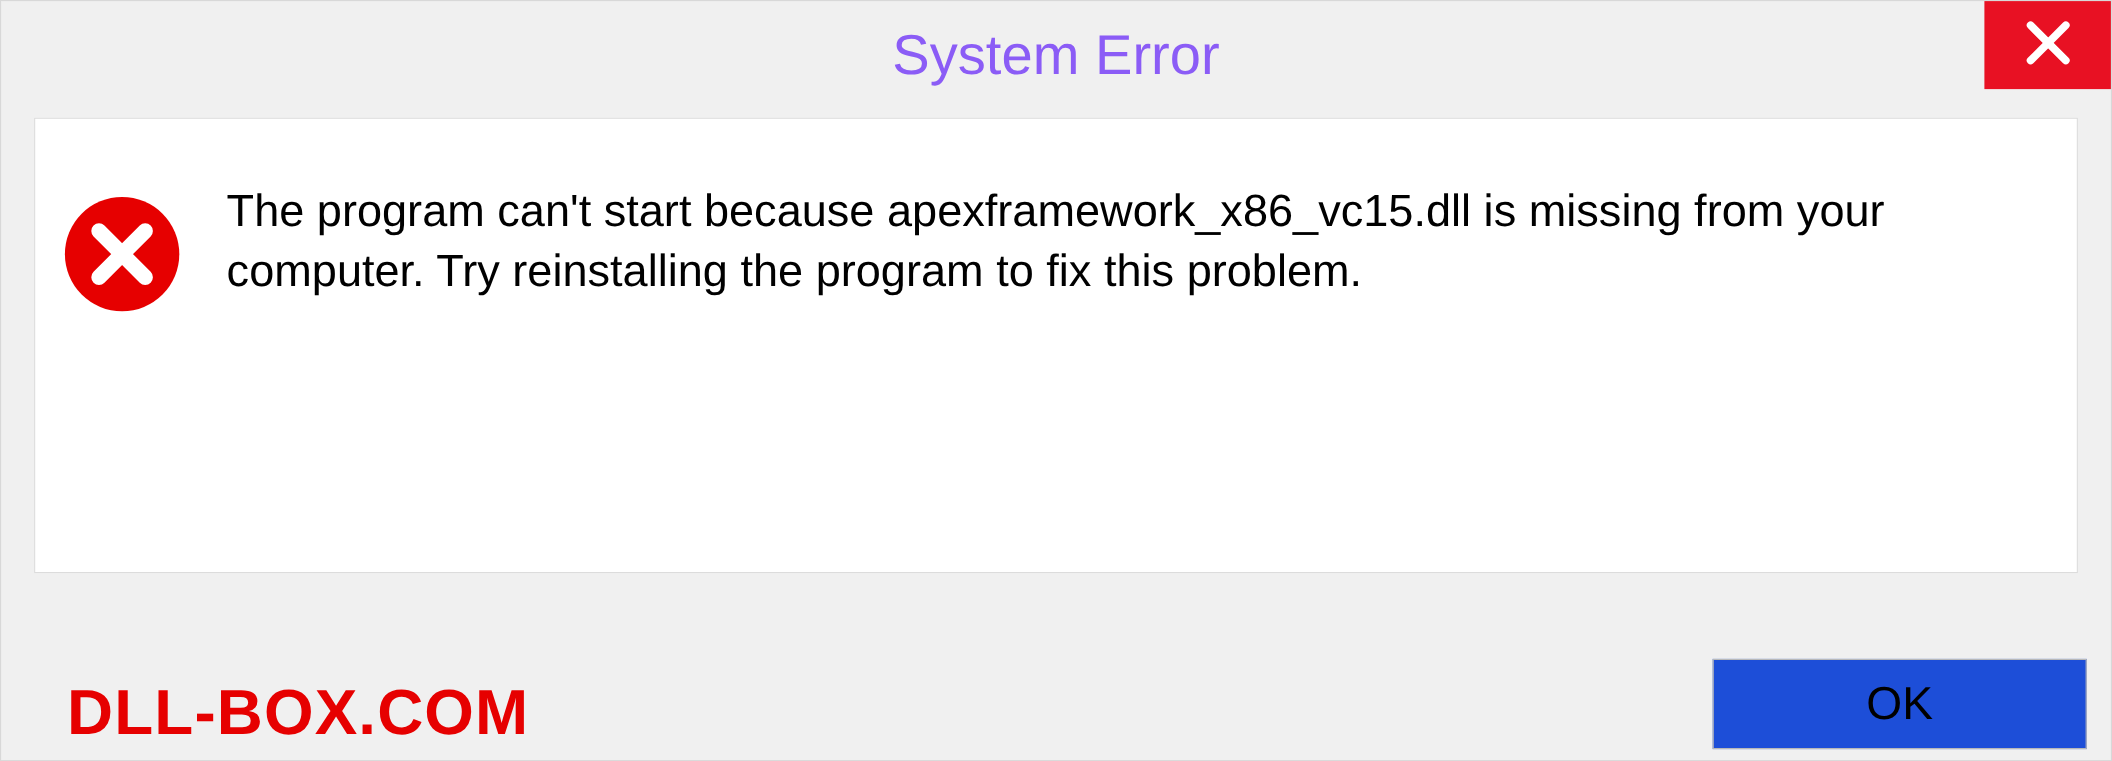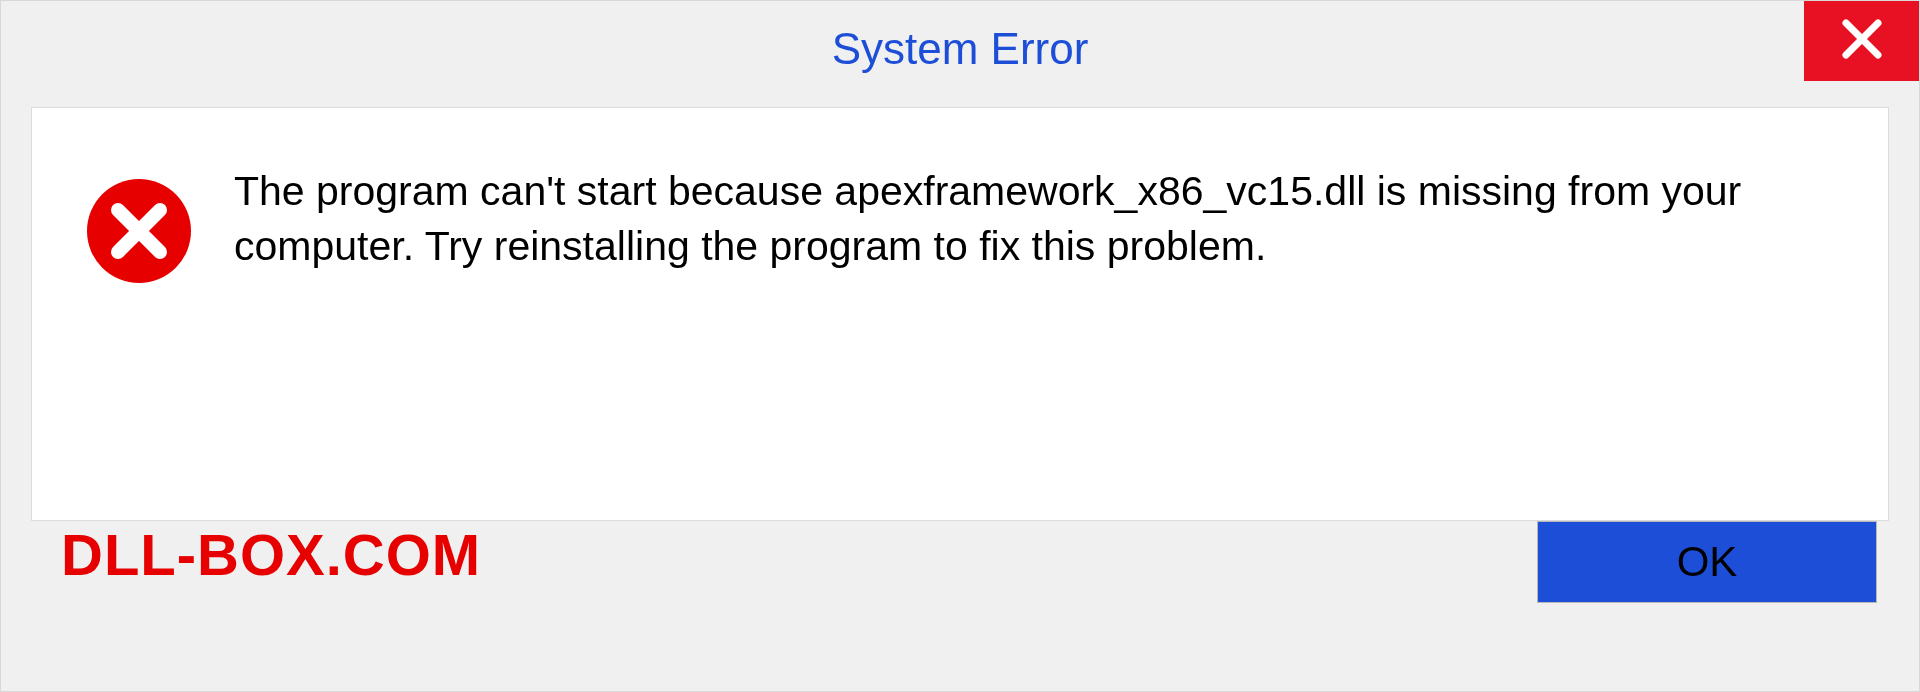--- a/index.html
+++ b/index.html
@@ -24,22 +24,22 @@
       flex-direction: column;
     }
     .titlebar {
       height: 96px;
       display: flex;
       align-items: center;
       justify-content: center;
       position: relative;
     }
     .title-text {
-      font-size: 44px;
-      color: #1d4ed8;
+      font-size: 51px;
+      color: #8b5cf6;
       font-weight: 400;
     }
     .close-button {
       position: absolute;
       top: 0;
       right: 0;
       width: 115px;
       height: 80px;
       background: #e81123;
       display: flex;
@@ -51,42 +51,42 @@
       width: 44px;
       height: 44px;
     }
     .content-panel {
       margin: 10px 30px 0 30px;
       background: #ffffff;
       border: 1px solid #dcdcdc;
       flex: 1;
       display: flex;
       align-items: flex-start;
-      padding: 56px 56px 56px 52px;
+      padding: 56px 56px 56px 24px;
       gap: 40px;
     }
     .error-icon {
       width: 110px;
       height: 110px;
       flex-shrink: 0;
       margin-top: 12px;
     }
     .message-text {
       font-size: 41px;
       line-height: 1.35;
       color: #000;
       font-weight: 400;
       padding-right: 20px;
     }
     .footer {
       height: 170px;
       display: flex;
-      align-items: flex-start;
+      align-items: flex-end;
       justify-content: space-between;
-      padding: 0 42px 10px 60px;
+      padding: 0 22px 10px 60px;
     }
     .watermark {
       font-size: 58px;
       font-weight: 800;
       color: #e60000;
       letter-spacing: 1px;
       font-family: Arial, sans-serif;
     }
     .ok-button {
       width: 340px;

